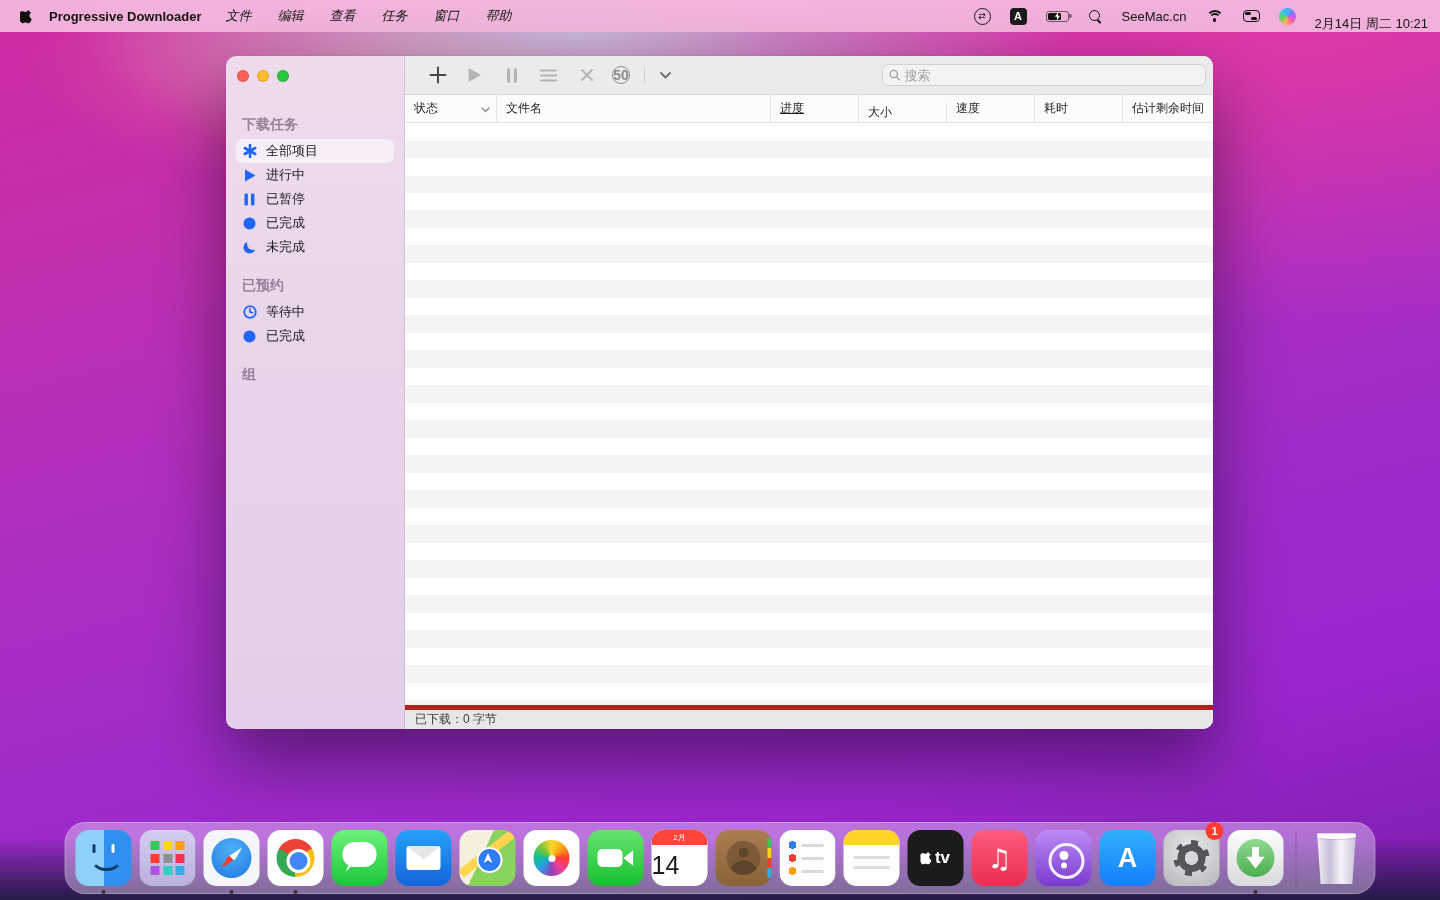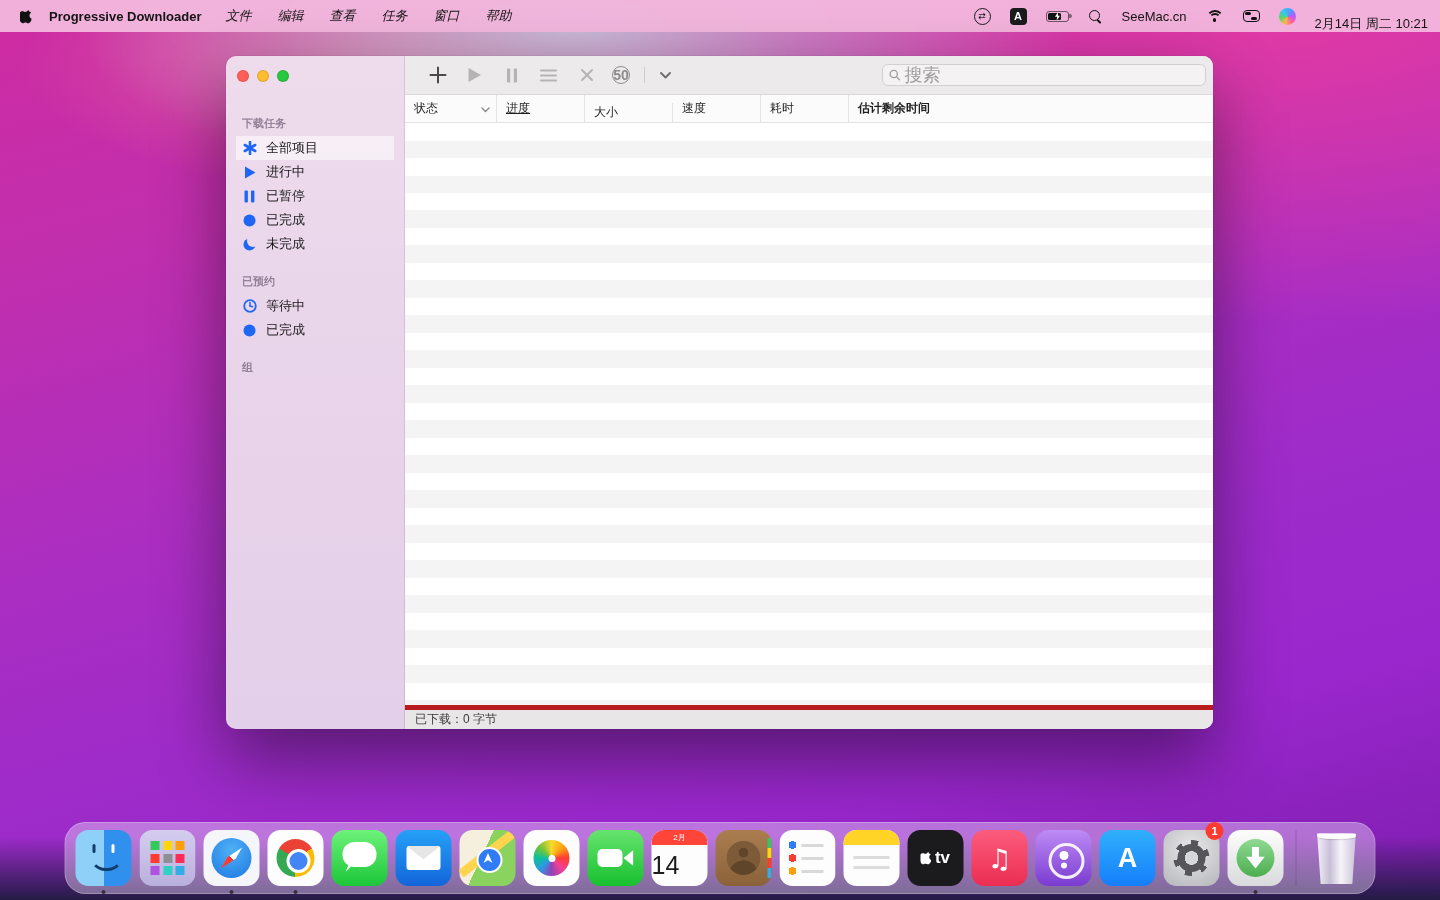--- a/index.html
+++ b/index.html
@@ -63,47 +63,47 @@
     border-right:1px solid rgba(120,90,120,.18);
     padding-top:14px;
   }
   .traffic { display:flex; gap:8px; padding-left:11px; }
   .traffic span { width:12px; height:12px; border-radius:50%; }
   .tl-red { background:#ff5f57; border:0.5px solid rgba(0,0,0,.12); }
   .tl-yellow { background:#febc2e; border:0.5px solid rgba(0,0,0,.12); }
   .tl-green { background:#28c840; border:0.5px solid rgba(0,0,0,.12); }
 
   .side-list { padding:34px 10px 0 10px; }
-  .side-header { font-size:11px; font-weight:600; color:rgba(92,70,96,.6); padding:0 6px; margin-bottom:5px; }
-  .side-item { display:flex; align-items:center; height:24px; padding:0 6px; border-radius:0; font-size:13px; color:#1b1b1b; gap:9px; }
+  .side-header { font-size:14px; font-weight:600; color:rgba(92,70,96,.6); padding:0 6px; margin-bottom:5px; }
+  .side-item { display:flex; align-items:center; height:24px; padding:0 6px; border-radius:7px; font-size:13px; color:#1b1b1b; gap:9px; }
   .side-item.selected { background:rgba(255,255,255,.55); }
   .side-item .sicon { width:15px; height:15px; flex:none; display:flex; align-items:center; justify-content:center; }
   .side-item svg { display:block; }
   .sec-gap { height:18px; }
 
   .main { flex:1; display:flex; flex-direction:column; background:#fff; min-width:0; }
   .toolbar {
     height:39px; flex:none; background:#eceaea; border-bottom:1px solid #dcd9d9;
     display:flex; align-items:center; padding:0 7px 0 16px; gap:0;
   }
   .tb-btn { height:26px; display:flex; align-items:center; justify-content:center; flex:none; }
   .tb-btn svg { display:block; }
   .c50 { width:18px; height:18px; border:1.5px solid #8e8c8c; border-radius:50%; color:#8e8c8c; font-size:14px; display:flex; align-items:center; justify-content:center; font-weight:bold; }
   .tb-sep { width:1px; height:16px; background:#cfcccc; margin:0 8px; flex:none; }
   .tb-flex { flex:1; }
   .searchfield {
     width:324px; height:22px; background:#f4f2f2; border:1px solid #d3d0d0; border-radius:6px;
     display:flex; align-items:center; padding:0 6px; gap:4px; flex:none;
   }
-  .searchfield input { border:0; outline:0; background:transparent; font-size:18px; width:100%; color:#333; }
+  .searchfield input { border:0; outline:0; background:transparent; font-size:13px; width:100%; color:#333; }
   .searchfield input::placeholder { color:#9f9d9d; }
 
   .thead { height:28px; flex:none; background:#fbfbfb; border-bottom:1px solid #e4e2e2; display:flex; font-size:12px; color:#1f1f1f; align-items:stretch; }
   .th { display:flex; align-items:center; padding-left:9px; border-right:1px solid #e4e2e2; gap:4px; }
-  .th:last-child { border-right:0;font-weight:bold; }
+  .th:last-child { border-right:0; }
   .th-0 { width:92px; } .th-1 { width:274px; } .th-2 { width:88px;text-decoration:underline; } .th-3 { width:88px;margin-top:8px; }
   .th-4 { width:88px; } .th-5 { width:88px; } .th-6 { flex:1; }
   .sort-ind { margin-left:auto; margin-right:6px; color:#8a8a8a; }
 
   .tbody { flex:1; background:repeating-linear-gradient(180deg,#ffffff 0 17.5px,#f4f4f5 17.5px 35px); }
 
   .statusbar { height:24px; flex:none; background:#e9e6e8; border-top:5px solid #b91c1c; display:flex; align-items:center; padding-left:10px; font-size:12px; color:#3a3a3a; }
 
   
   .dock {
@@ -391,20 +391,23 @@
 
       <div class="thead">
         <div class="th th-0">
           <span>状态</span>
           <span class="sort-ind">
             <svg width="9" height="6" viewBox="0 0 9 6">
                 <path d="M1 1 L4.5 4.5 L8 1" fill="none" stroke="#8a8a8a" stroke-width="1.4" stroke-linecap="round" stroke-linejoin="round"></path>
               </svg>
           </span>
         </div>
+        <div class="th th-1">
+            <span>文件名</span>
+          </div>
         <div class="th th-2">
             <span>进度</span>
           </div>
         <div class="th th-3">
             <span>大小</span>
           </div>
         <div class="th th-4">
             <span>速度</span>
           </div>
         <div class="th th-5">

